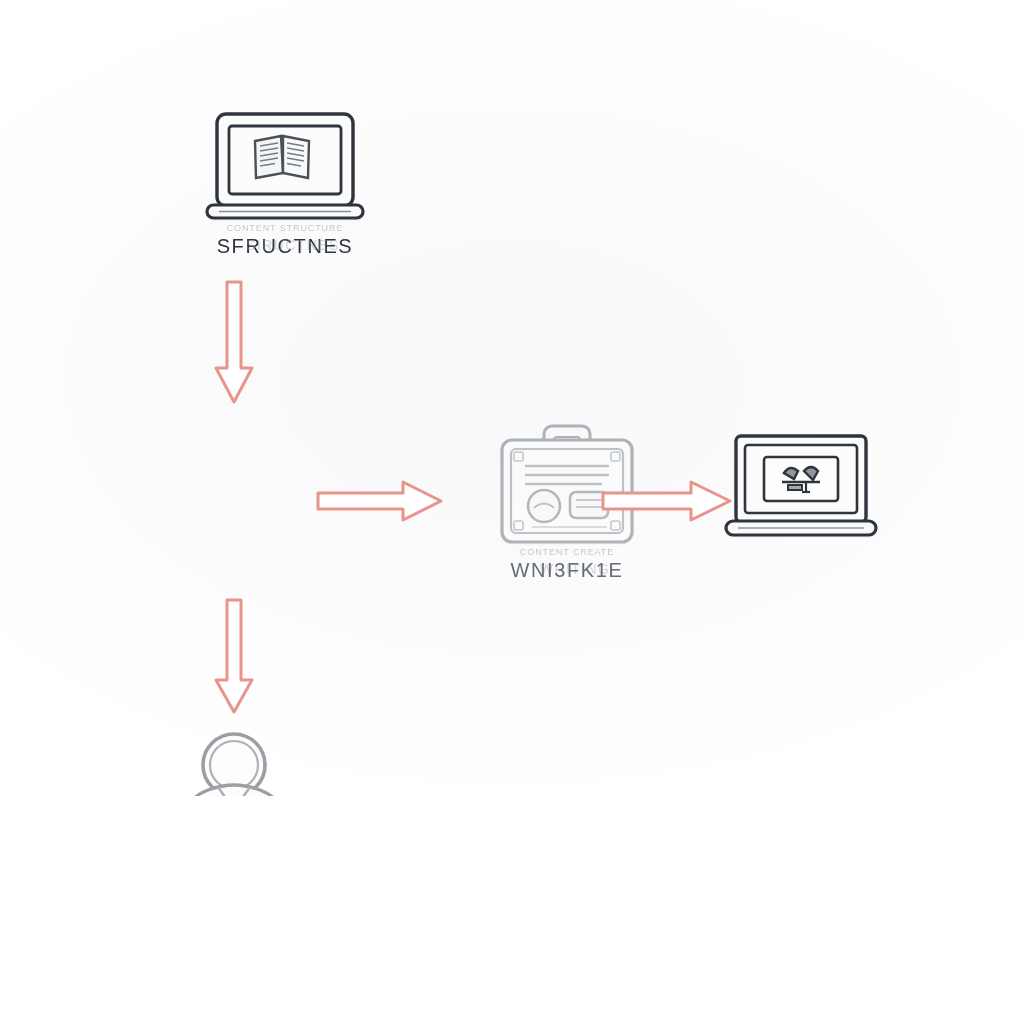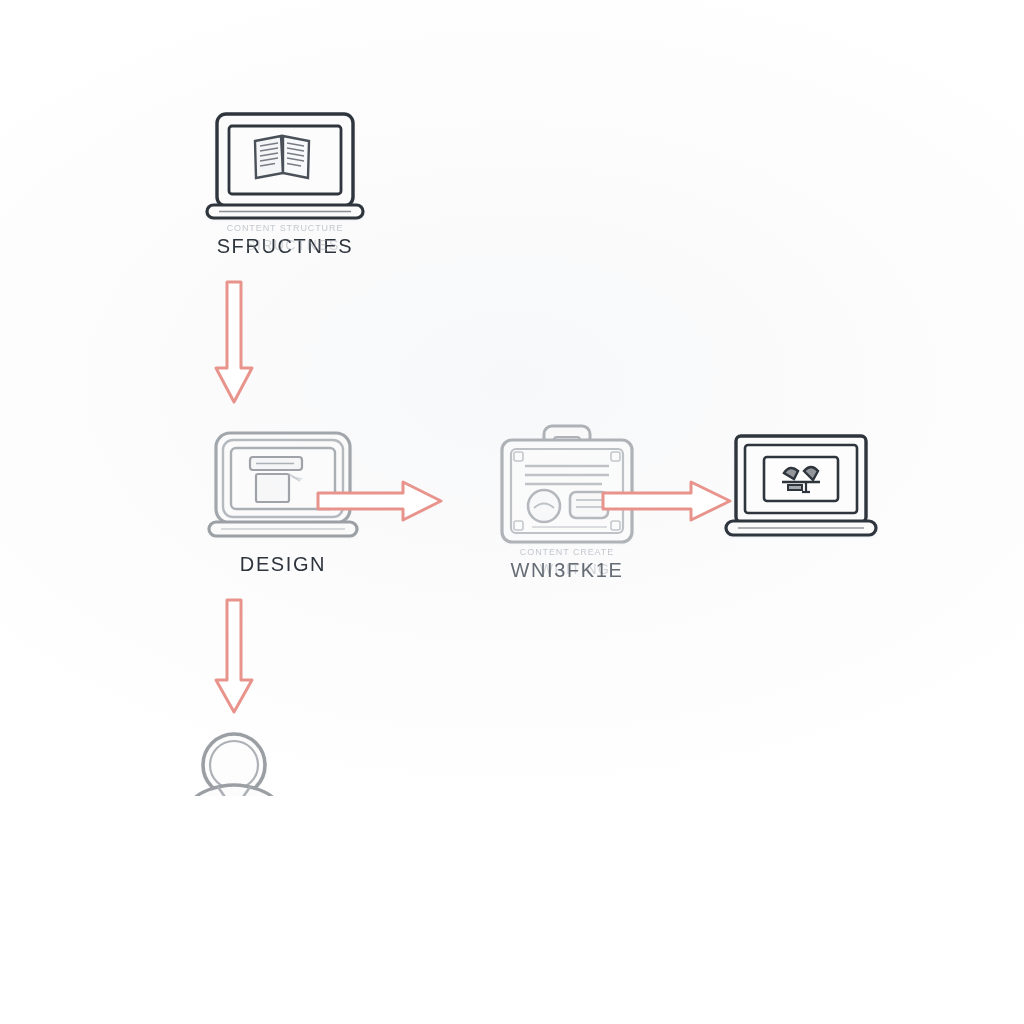--- a/index.html
+++ b/index.html
@@ -133,45 +133,20 @@
       <div class="label-main">SFRUCTNES</div>
     </div>
   </div>
 
   <div class="arrow" style="left:206px; top:280px;">
     <svg width="56" height="126" viewBox="0 0 56 126" fill="none">
       <path d="M21 2 L21 88 L10 88 L28 122 L46 88 L35 88 L35 2 Z" stroke="#e8948c" stroke-width="3" fill="#ffffff" stroke-linejoin="round"></path>
     </svg>
   </div>
 
-  <div class="node" id="node-design" style="left:153px; top:428px;">
-    <div class="node-icon sketch ghosted">
-      <svg width="160" height="116" viewBox="0 0 160 116" fill="none">
-
-        <rect x="13" y="5" width="134" height="90" rx="14" stroke="#5b636c" stroke-width="3.2" fill="#fbfbfc"></rect>
-        <rect x="20" y="12" width="120" height="77" rx="10" stroke="#7d858e" stroke-width="2.4" fill="none"></rect>
-        <rect x="28" y="20" width="104" height="61" rx="5" stroke="#6a727b" stroke-width="2.4" fill="#fcfcfd"></rect>
-
-        <rect x="6" y="94" width="148" height="14" rx="7" stroke="#4f575f" stroke-width="3.2" fill="#fafafb"></rect>
-        <line x1="18" y1="101" x2="142" y2="101" stroke="#6a727b" stroke-width="1.5" opacity=".6"></line>
-
-        <g transform="translate(47,29)">
-          <rect x="0" y="0" width="52" height="13" rx="3" stroke="#555d66" stroke-width="2.2" fill="#f1f2f3"></rect>
-          <line x1="6" y1="6.5" x2="44" y2="6.5" stroke="#6e767f" stroke-width="1.5"></line>
-          <rect x="6" y="17" width="33" height="28" rx="2" stroke="#555d66" stroke-width="2.2" fill="#f4f5f6"></rect>
-          <path d="M39 17 L50 24" stroke="#8b939b" stroke-width="1.8" opacity=".7"></path>
-          <path d="M42 20 L52 22" stroke="#8b939b" stroke-width="1.5" opacity=".55"></path>
-        </g>
-      </svg>
-    </div>
-    <div class="label-stack">
-      <div class="label-ghost"></div>
-      <div class="label-main">DESIGN</div>
-    </div>
-  </div>
 
   <div class="arrow" style="left:315px; top:474px;">
     <svg width="130" height="54" viewBox="0 0 130 54" fill="none">
       <path d="M3 19 L88 19 L88 8 L126 27 L88 46 L88 35 L3 35 Z" stroke="#e8948c" stroke-width="3" fill="#ffffff" stroke-linejoin="round"></path>
     </svg>
   </div>
 
   <div class="node" id="node-writing" style="left:437px; top:424px;">
     <div class="node-icon sketch ghosted-more">
       <svg width="150" height="126" viewBox="0 0 150 126" fill="none">

